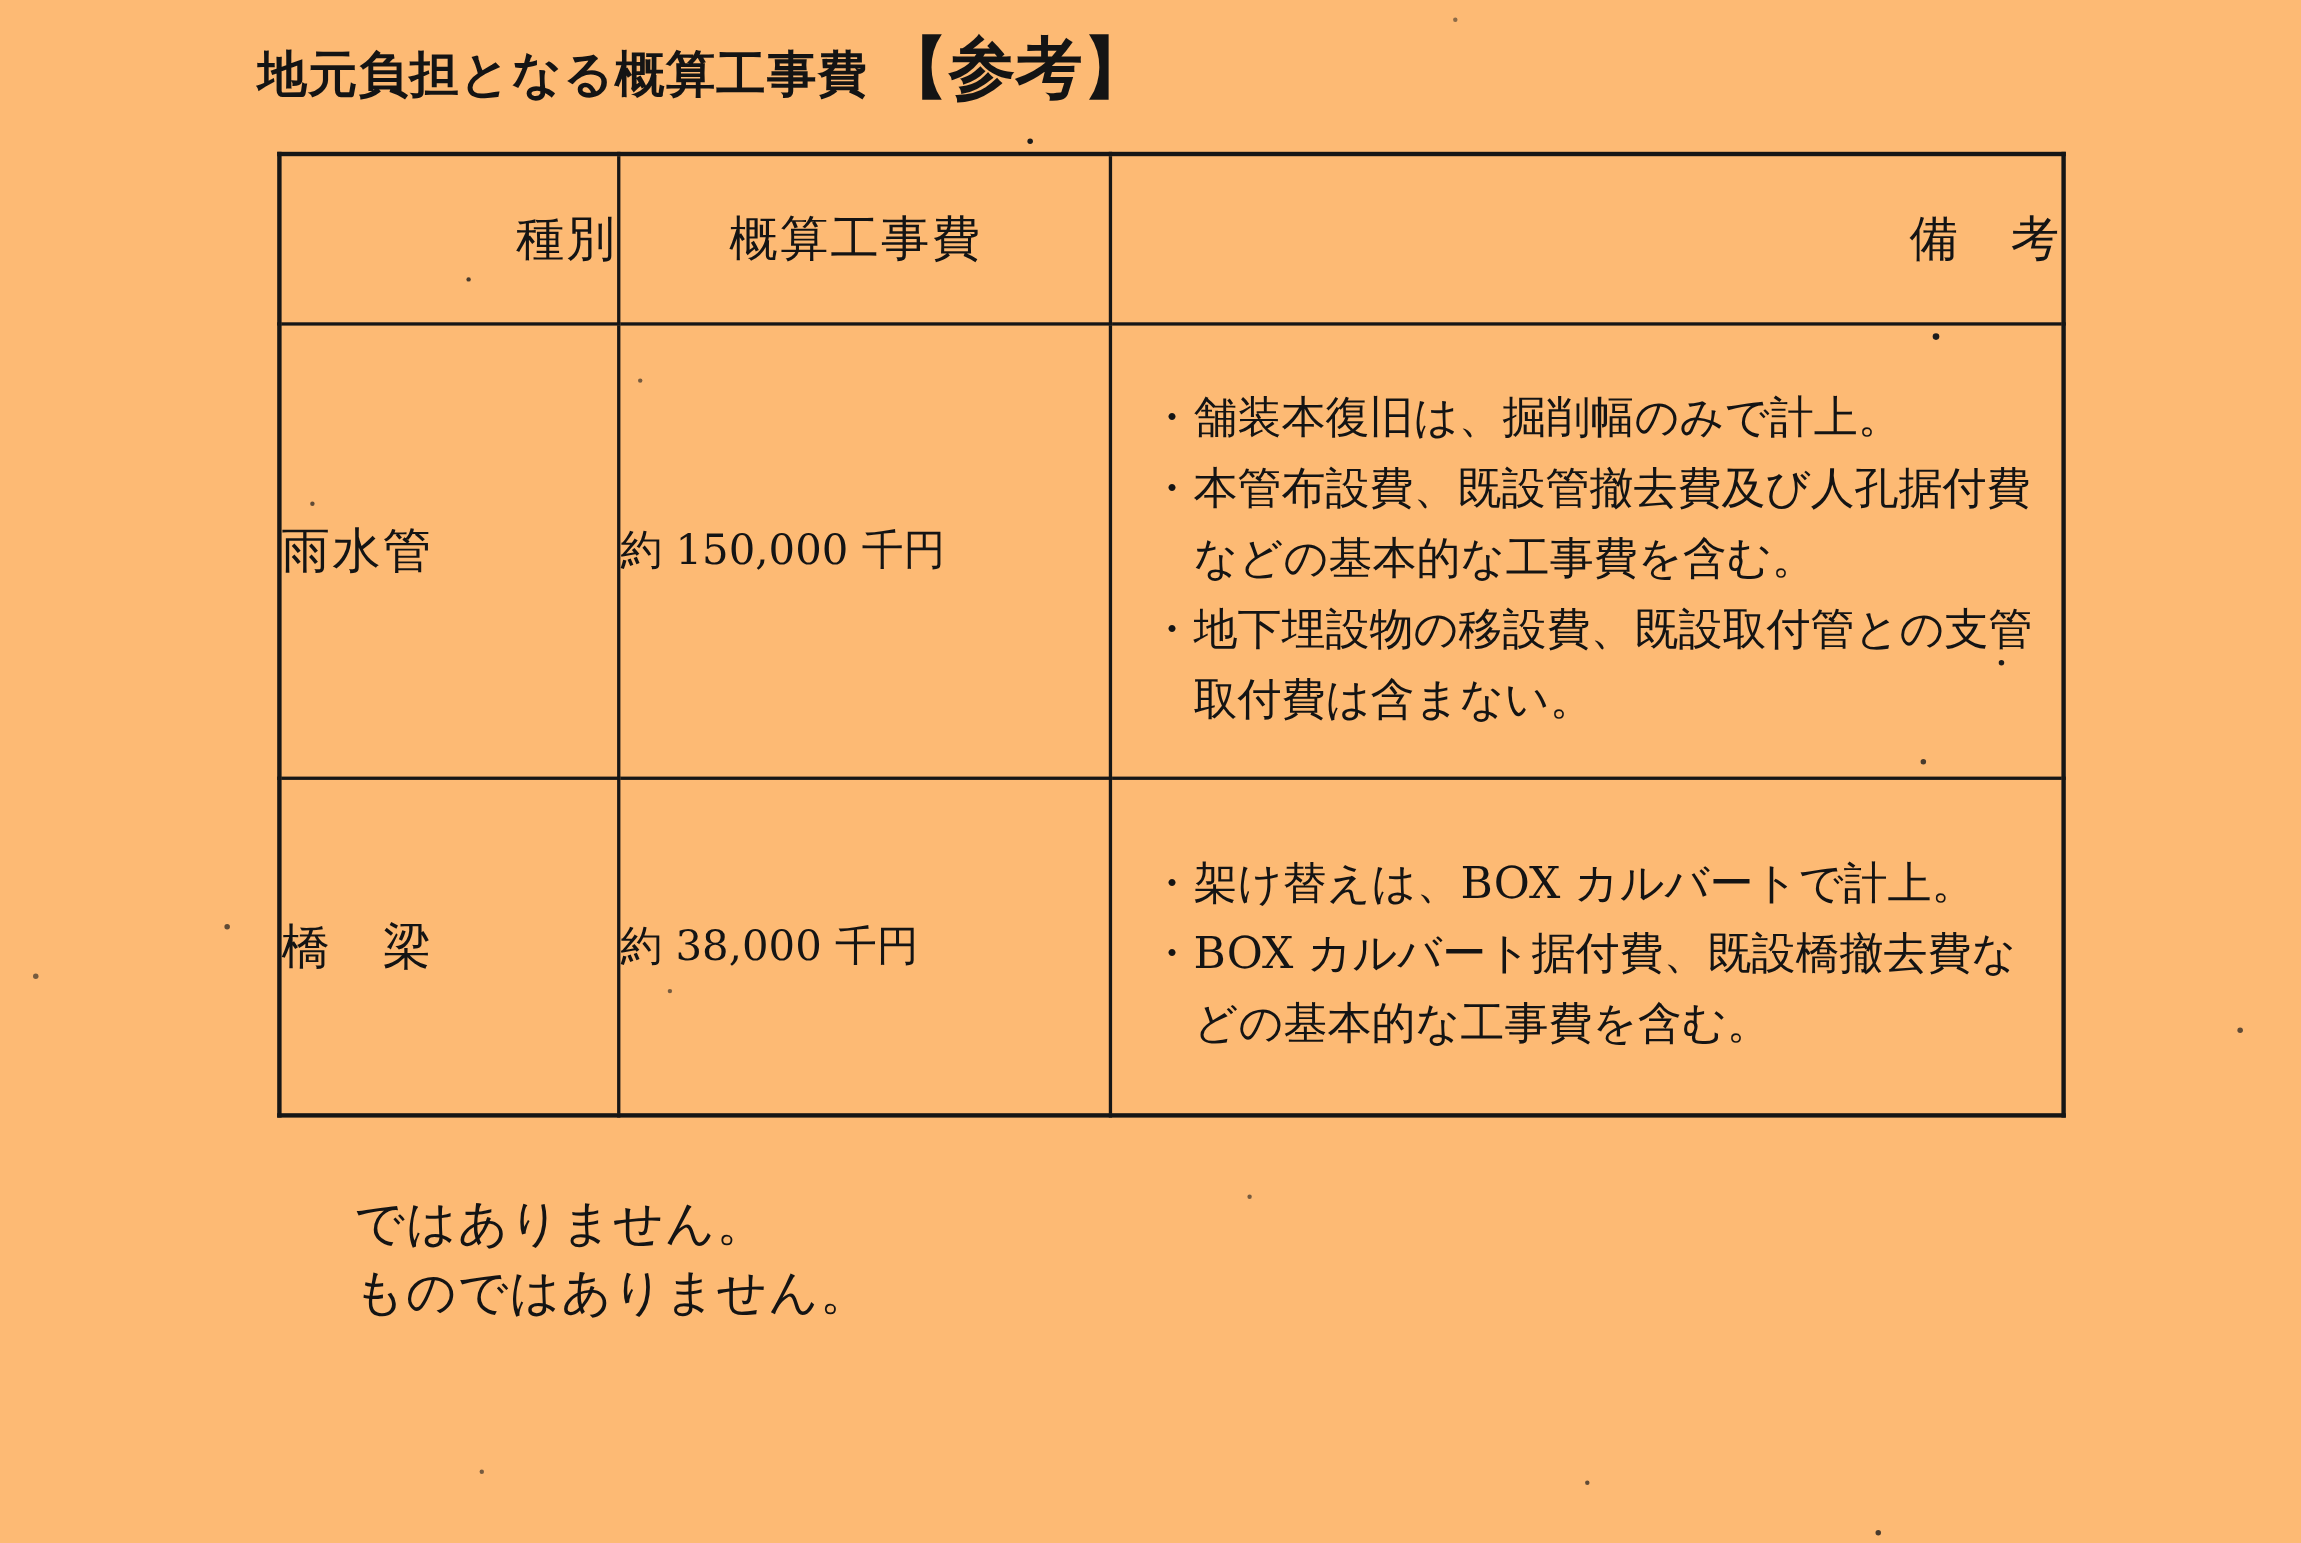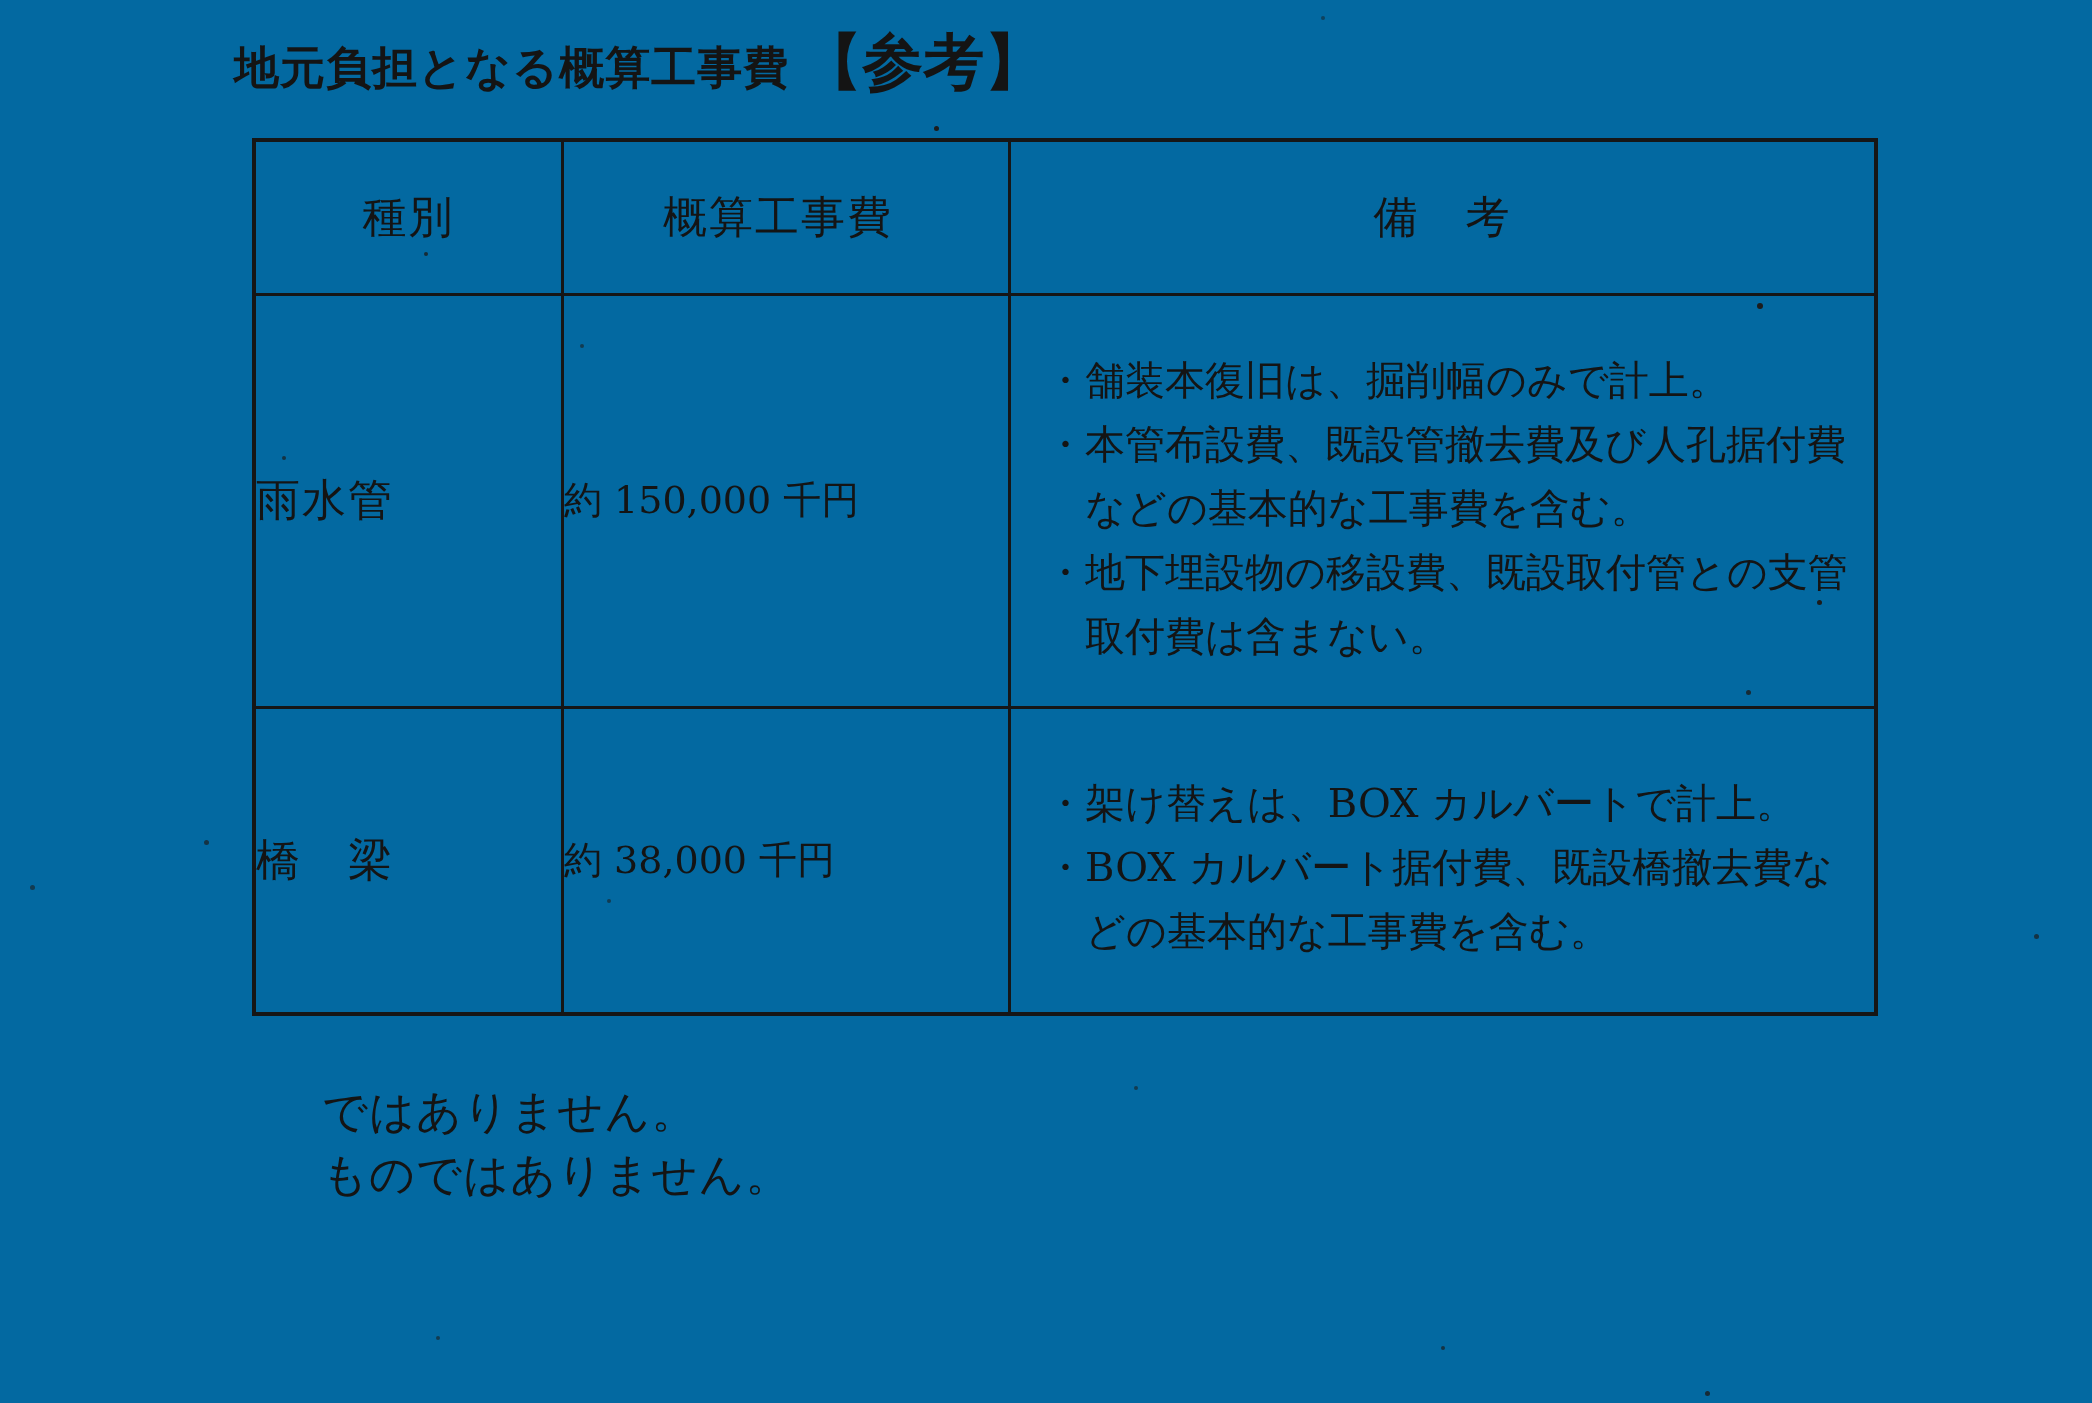--- a/index.html
+++ b/index.html
@@ -1,19 +1,19 @@
 <!DOCTYPE html>
 <html lang="ja"><head>
 <meta charset="utf-8">
 <style>
   html,body{margin:0;padding:0;background:#e8e8e8;}
   .page{
     position:relative;
     width:2092px;height:1403px;
-    background:#0369a1;
+    background:#fdba74;
     overflow:hidden;
     font-family:"DejaVu Serif","Liberation Serif",serif;
     color:#141414;
   }
 
   
   .doc-title{
     position:absolute;left:234px;top:22px;
     white-space:nowrap;
   }
@@ -35,21 +35,21 @@
     border:3px solid #161616;
     padding:0;
     vertical-align:middle;
   }
   tr.hdr{height:154px;}
   tr.r1{height:413px;}
   tr.r2{height:307px;}
   td.c-type{width:305px;text-align:left;font-size:44px;letter-spacing:2px;}
   td.c-cost{width:428px;text-align:left;font-size:38px;padding-right:26px;}
   td.c-rem{width:863px;vertical-align:top;}
-  td.hdr-cell{text-align:center;font-size:44px;letter-spacing:2px;vertical-align:middle;}
+  td.hdr-cell{text-align:right;font-size:44px;letter-spacing:2px;vertical-align:middle;}
   .remarks{
     padding:14px 10px 0 34px;
     font-size:40px;line-height:64px;
   }
   .remark-line{white-space:nowrap;}
   .remark-line.cont{padding-left:40px;}
 
   
   .footnote{
     position:absolute;left:278px;top:1080px;

